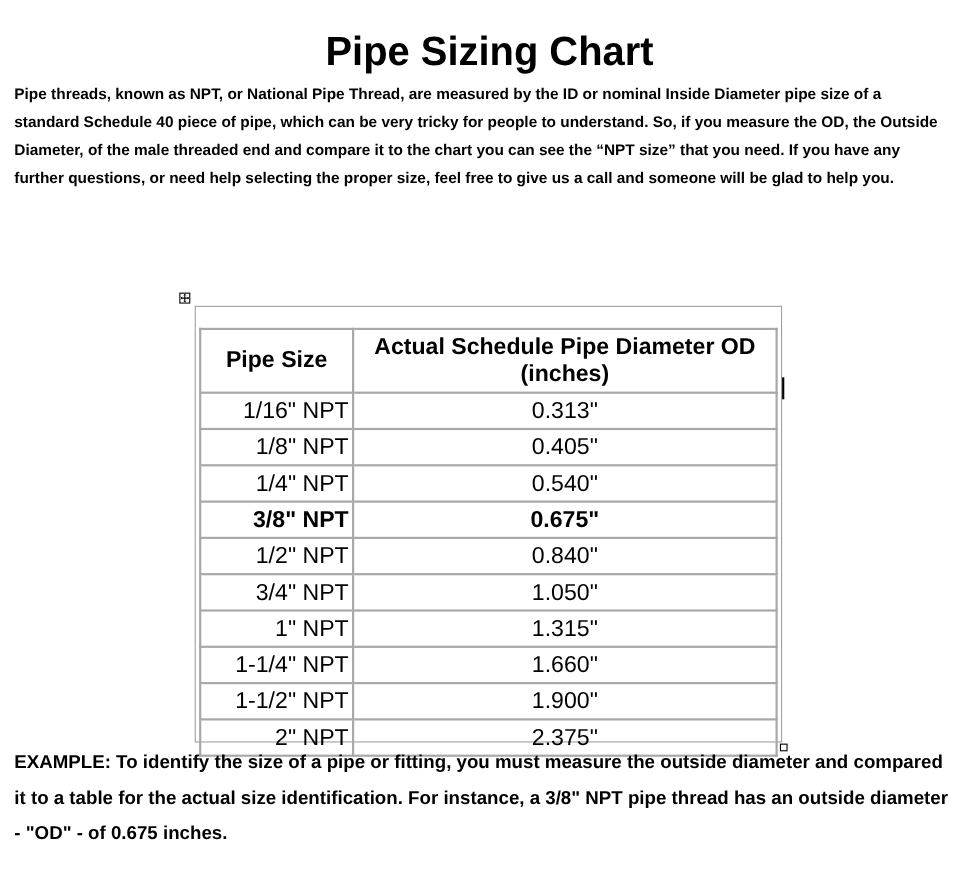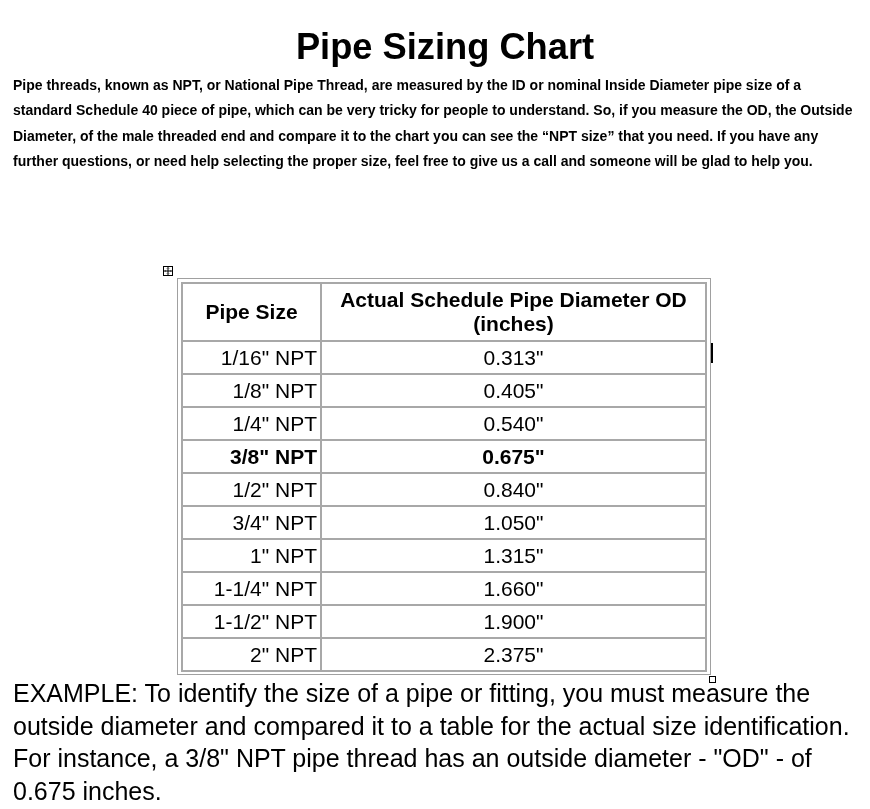--- a/index.html
+++ b/index.html
@@ -55,20 +55,21 @@
     width: 534px;
     height: 397px;
     border: 1px solid #a0a0a0;
     box-sizing: border-box;
     padding: 3px;
   }
   table.sizing {
     border-collapse: collapse;
     width: 100%;
     height: 100%;
+    margin-top: 16px;
   }
   table.sizing td, table.sizing th {
     border: 2px solid #a8a8a8;
     padding: 0 3px;
     font-size: 21px;
     line-height: 24px;
   }
   table.sizing th {
     font-weight: bold;
     text-align: center;
@@ -104,22 +105,22 @@
     height: 7px;
     border: 1px solid #000;
     background: #fff;
     box-sizing: border-box;
   }
   .example {
     position: absolute;
     left: 13px;
     top: 677px;
     width: 850px;
-    font-size: 25px;
-    font-weight: normal;
+    font-size: 17px;
+    font-weight: bold;
     line-height: 32.5px;
     margin: 0;
   }
 </style>
 </head>
 <body>
 
 <h1 class="title">Pipe Sizing Chart</h1>
 
 <p class="intro">Pipe threads, known as NPT, or National Pipe Thread, are measured by the ID or nominal Inside Diameter pipe size of a standard Schedule 40 piece of pipe, which can be very tricky for people to understand. So, if you measure the OD, the Outside Diameter, of the male threaded end and compare it to the chart you can see the “NPT size” that you need. If you have any further questions, or need help selecting the proper size, feel free to give us a call and someone will be glad to help you.</p>

